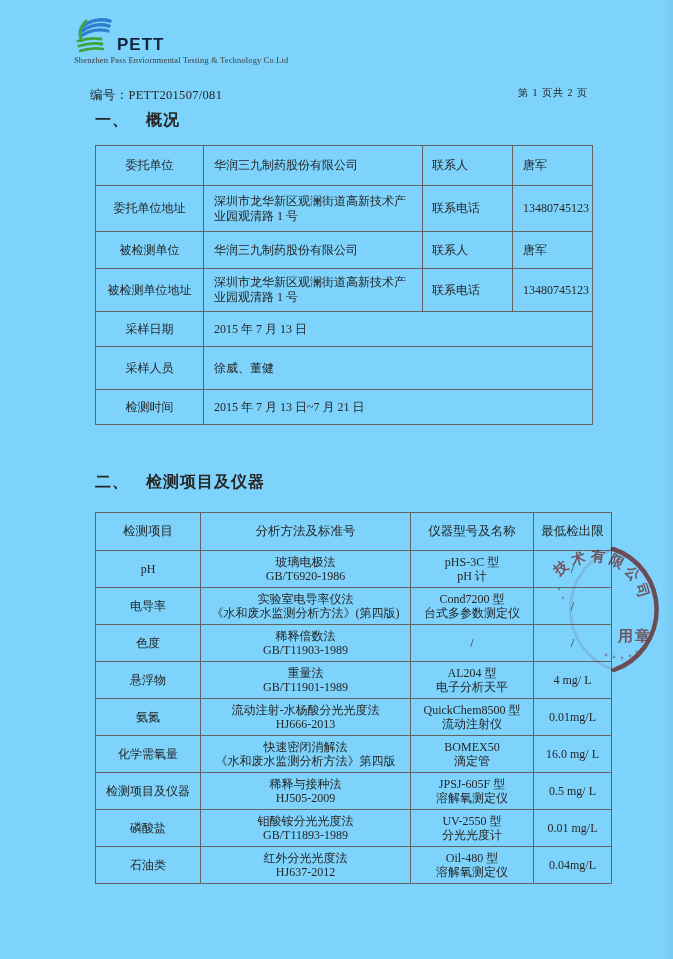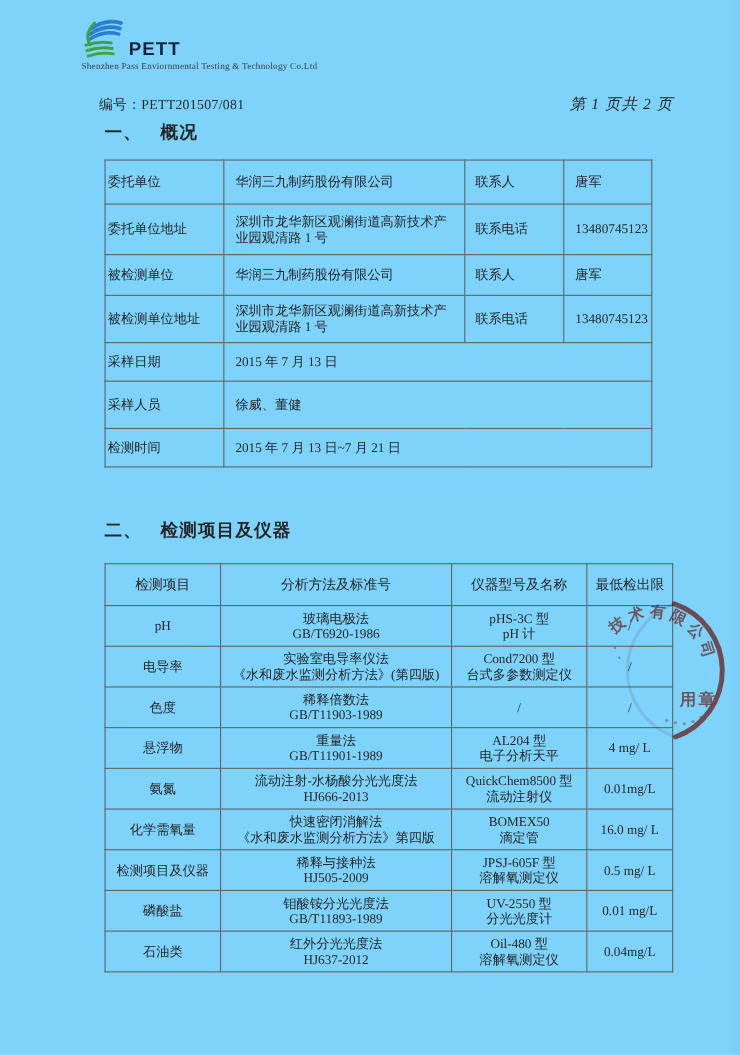--- a/index.html
+++ b/index.html
@@ -13,32 +13,32 @@
   }
   
   .brand{position:absolute;left:74px;top:13px;width:300px;}
   .logo-row{display:flex;align-items:flex-end;gap:3px;}
   .logo-row svg{display:block;}
   .brand-name{font-family:"Liberation Sans","DejaVu Sans",sans-serif;
     font-weight:bold;font-size:17px;letter-spacing:1px;color:#16233c;line-height:1;
     padding-bottom:2px;}
   .brand-subtitle{margin-top:1px;font-size:8.4px;color:#3c3c3c;letter-spacing:.2px;white-space:nowrap;}
   .report-no{position:absolute;left:90px;top:87px;font-size:12.5px;letter-spacing:.3px;}
-  .page-indicator{position:absolute;left:518px;top:86px;font-size:14px;letter-spacing:1px;font-style:italic;}
+  .page-indicator{position:absolute;left:518px;top:86px;font-size:10px;letter-spacing:1px;}
   
   .section-heading{position:absolute;font-size:16px;font-weight:bold;letter-spacing:1px;}
   .s1{left:95px;top:110px;}
   .s2{left:95px;top:472px;}
   .sec-num{margin-right:17px;}
   
   table{position:absolute;border-collapse:collapse;table-layout:fixed;}
   td{border:1px solid #636360;font-size:12px;padding:2px 6px;vertical-align:middle;
      line-height:15px;overflow:hidden;}
   .t1{left:95px;top:145px;width:497px;}
-  .t1 .lab{padding:2px 2px;}
+  .t1 .lab{text-align:center;padding:2px 2px;}
   .t1 .lab2{text-align:left;padding-left:9px;}
   .t1 .val{text-align:left;padding-left:10px;}
   .t2{left:95px;top:512px;width:516px;}
   .t2 td{text-align:center;line-height:14.5px;padding:2px 3px;}
   .t2 .hdr{font-size:12.5px;}
   
   .stamp{position:absolute;left:526px;top:543px;width:135px;height:135px;
     pointer-events:none;mix-blend-mode:multiply;}
   
   .footer{position:absolute;left:30px;width:640px;top:883px;text-align:center;color:#3f3f3f;}

